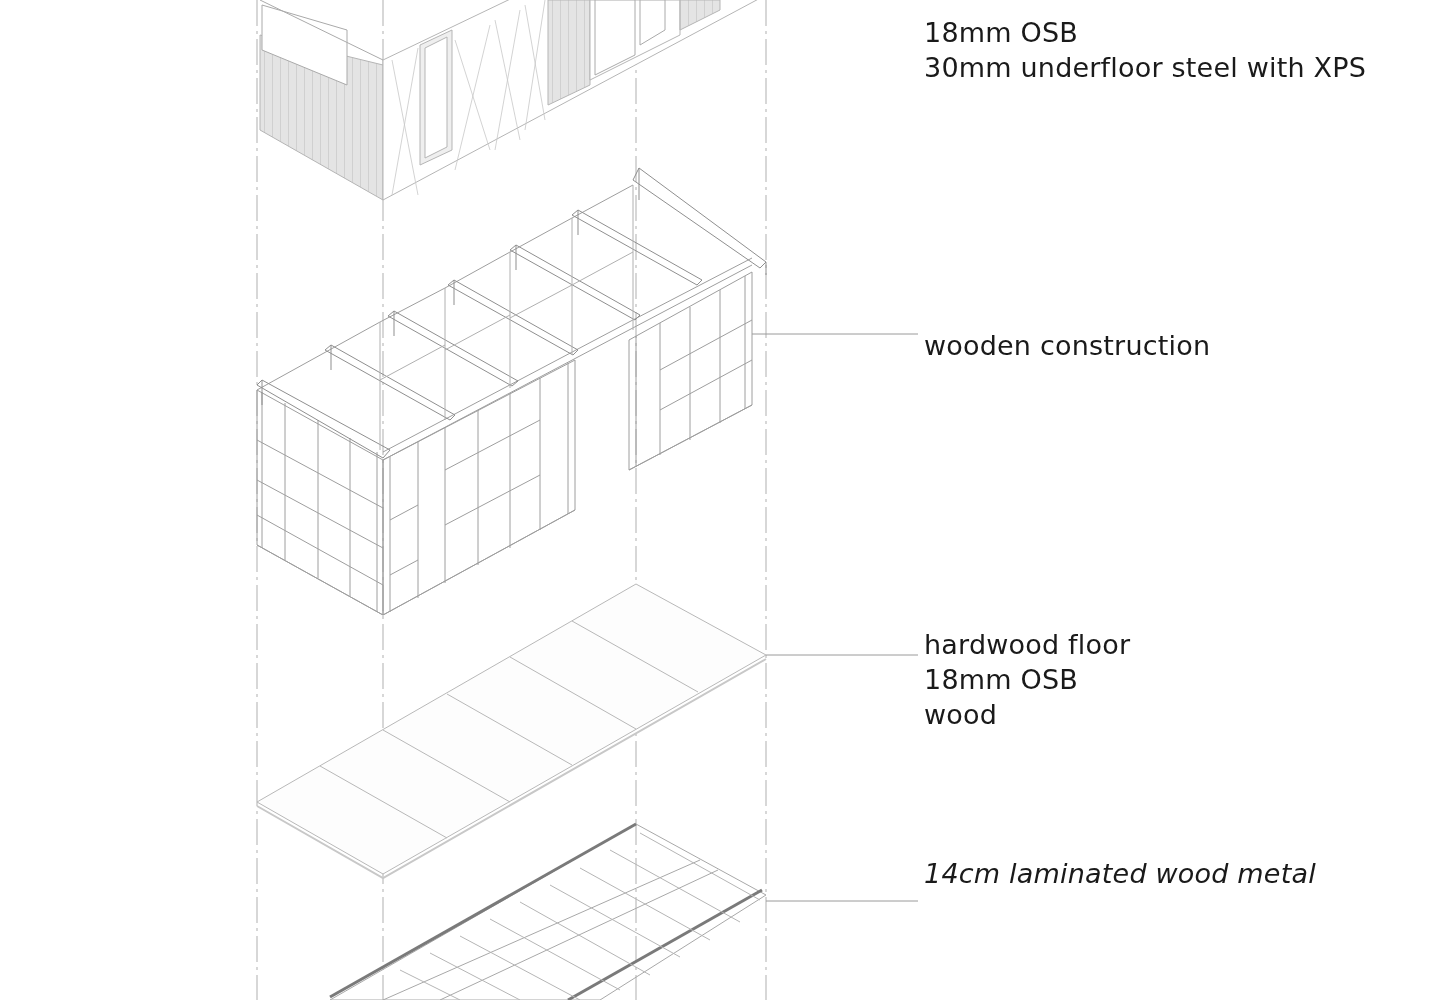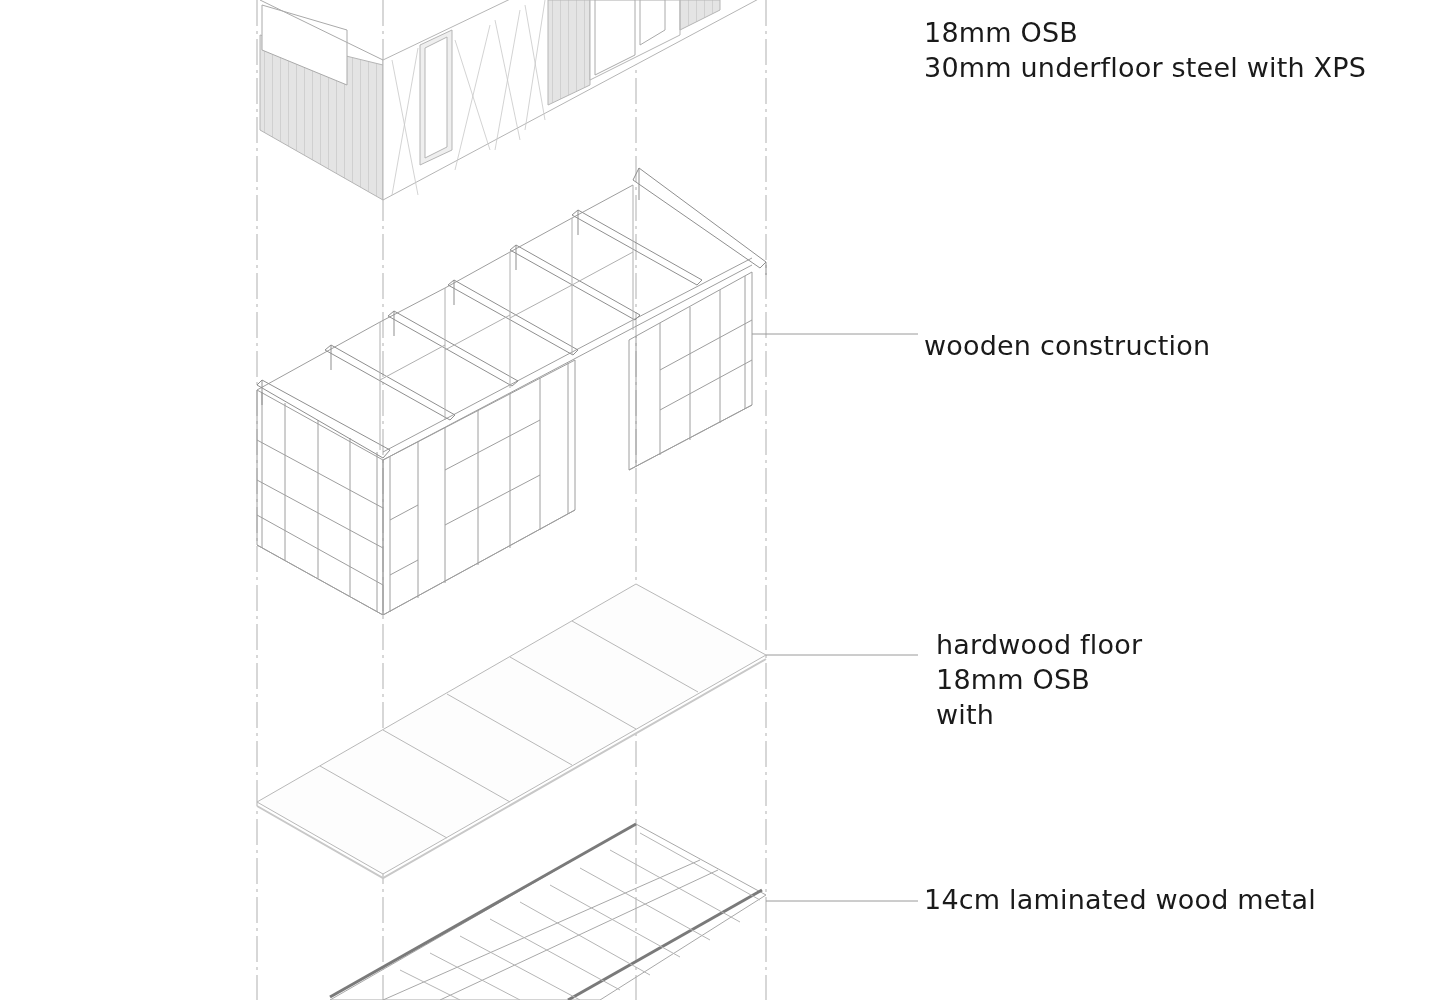--- a/index.html
+++ b/index.html
@@ -4,22 +4,22 @@
 <style>
   html, body { margin:0; padding:0; background:#ffffff; }
   body { width:1440px; height:1000px; position:relative; overflow:hidden;
          font-family: "DejaVu Sans", "Liberation Sans", sans-serif; }
   #drawing { position:absolute; left:0; top:0; width:1440px; height:1000px; }
   .label-block { position:absolute; left:924px; color:#1a1a1a;
                  font-size:27px; line-height:35px; letter-spacing:0.2px; white-space:nowrap; }
   .label-line { display:block; }
   #lbl-wall { top:-20px; }
   #lbl-frame { top:308px;margin-top:20px; }
-  #lbl-floor { top:627px;margin-left:12px; }
-  #lbl-under { top:882px; }
+  #lbl-floor { top:627px; }
+  #lbl-under { top:856px;font-style:italic; }
 </style>
 </head>
 <body>
 
 <svg id="drawing" viewBox="0 0 1440 1000" xmlns="http://www.w3.org/2000/svg">
   <defs>
     <pattern id="cedar" width="8" height="8" patternUnits="userSpaceOnUse">
       <rect width="8" height="8" fill="#e4e4e4"></rect>
       <line x1="0" y1="0" x2="0" y2="8" stroke="#bdbdbd" stroke-width="1"></line>
     </pattern>
@@ -179,18 +179,18 @@
   <span class="label-line">30mm underfloor steel with XPS</span>
 </div>
 
 <div id="lbl-frame" class="label-block">
   <span class="label-line">wooden construction</span>
 </div>
 
 <div id="lbl-floor" class="label-block">
   <span class="label-line">hardwood floor</span>
   <span class="label-line">18mm OSB</span>
-  <span class="label-line">with</span>
+  <span class="label-line">wood</span>
 </div>
 
 <div id="lbl-under" class="label-block">
   <span class="label-line">14cm laminated wood metal</span>
 </div>
 
 </body></html>

